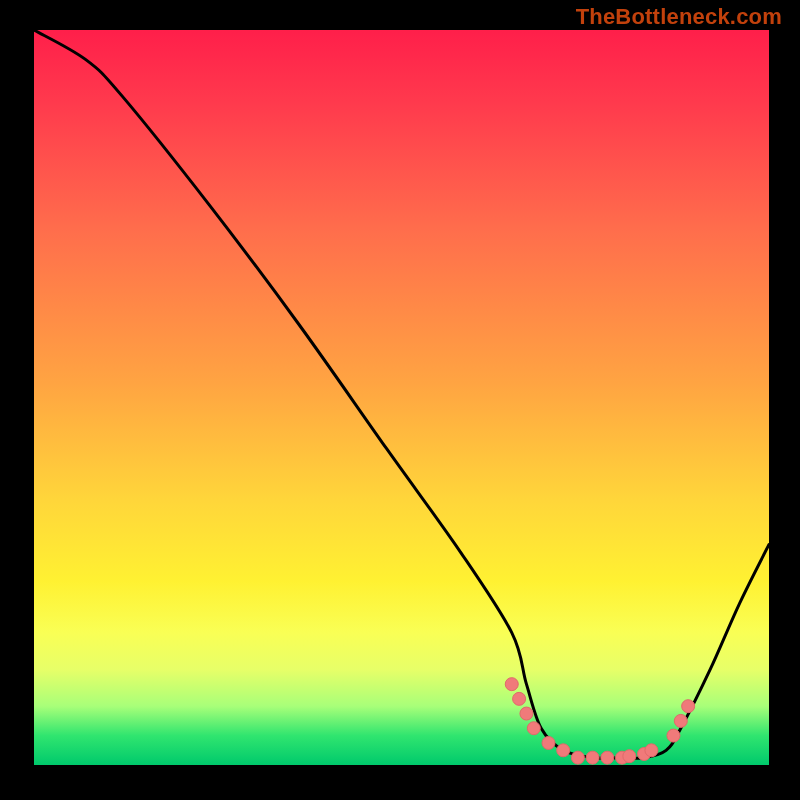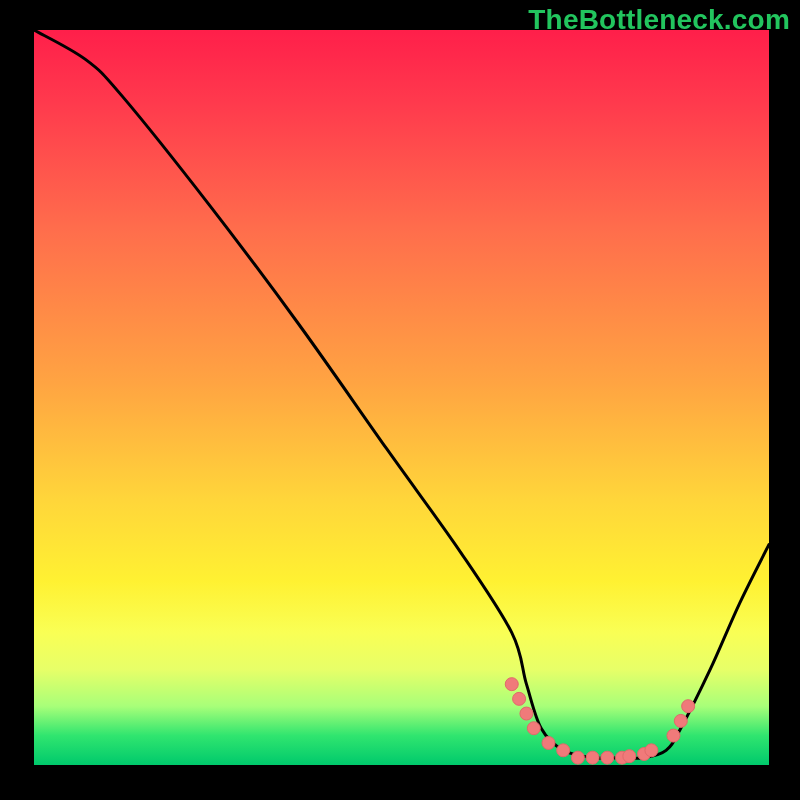--- a/index.html
+++ b/index.html
@@ -12,24 +12,24 @@
   }
   .container {
     position: relative;
     width: 800px;
     height: 800px;
     background: #000000;
   }
   .watermark {
     position: absolute;
     top: 4px;
-    right: 10px;
-    color: #22c55e;
+    right: 18px;
+    color: #c2410c;
     font-family: Arial, Helvetica, sans-serif;
-    font-size: 28px;
+    font-size: 22px;
     font-weight: 600;
     letter-spacing: 0.2px;
     z-index: 3;
   }
   .plot-area {
     position: absolute;
     left: 34px;
     top: 30px;
     width: 735px;
     height: 735px;

